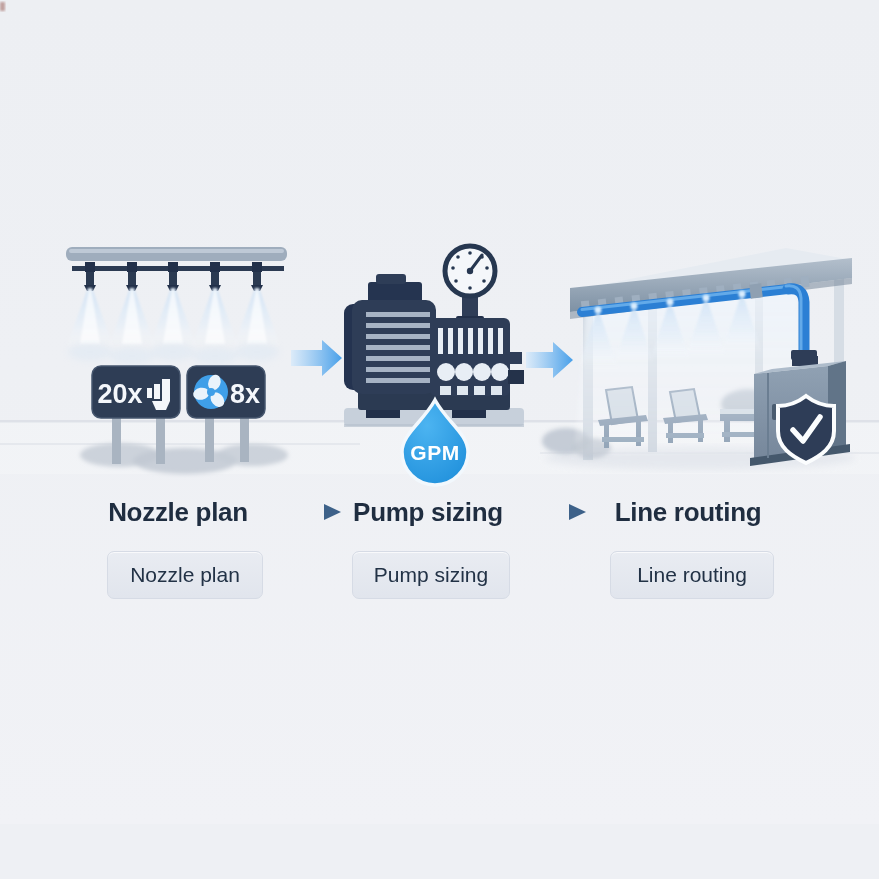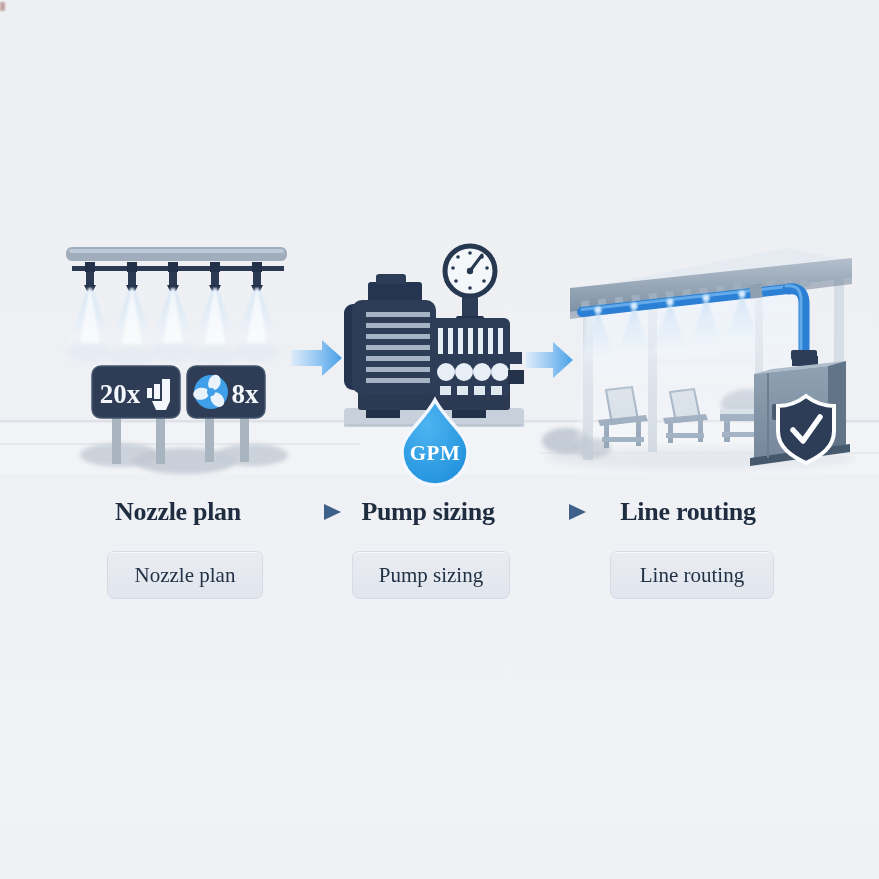--- a/index.html
+++ b/index.html
@@ -1,19 +1,19 @@
 <!DOCTYPE html>
 <html><head>
 <meta charset="utf-8">
 <style>
   html,body{margin:0;padding:0;background:#eef0f4;}
   .canvas{
     position:relative;width:879px;height:824px;overflow:hidden;
     background:linear-gradient(180deg,#edeff3 0%,#eef0f4 45%,#f1f2f6 100%);
-    font-family:Liberation Serif, serif;
+    font-family:Liberation Sans, sans-serif;
   }
   .illustration{position:absolute;left:0;top:0;width:879px;height:879px;}
   .step-heading{
     position:absolute;top:497px;height:30px;line-height:30px;
     transform:translateX(-50%);
     font-size:26px;font-weight:bold;letter-spacing:-0.3px;color:#1f2d40;
     white-space:nowrap;
   }
   .h1{left:178px;} .h2{left:428px;} .h3{left:688px;}
   .thin-arrow{position:absolute;top:502px;}

